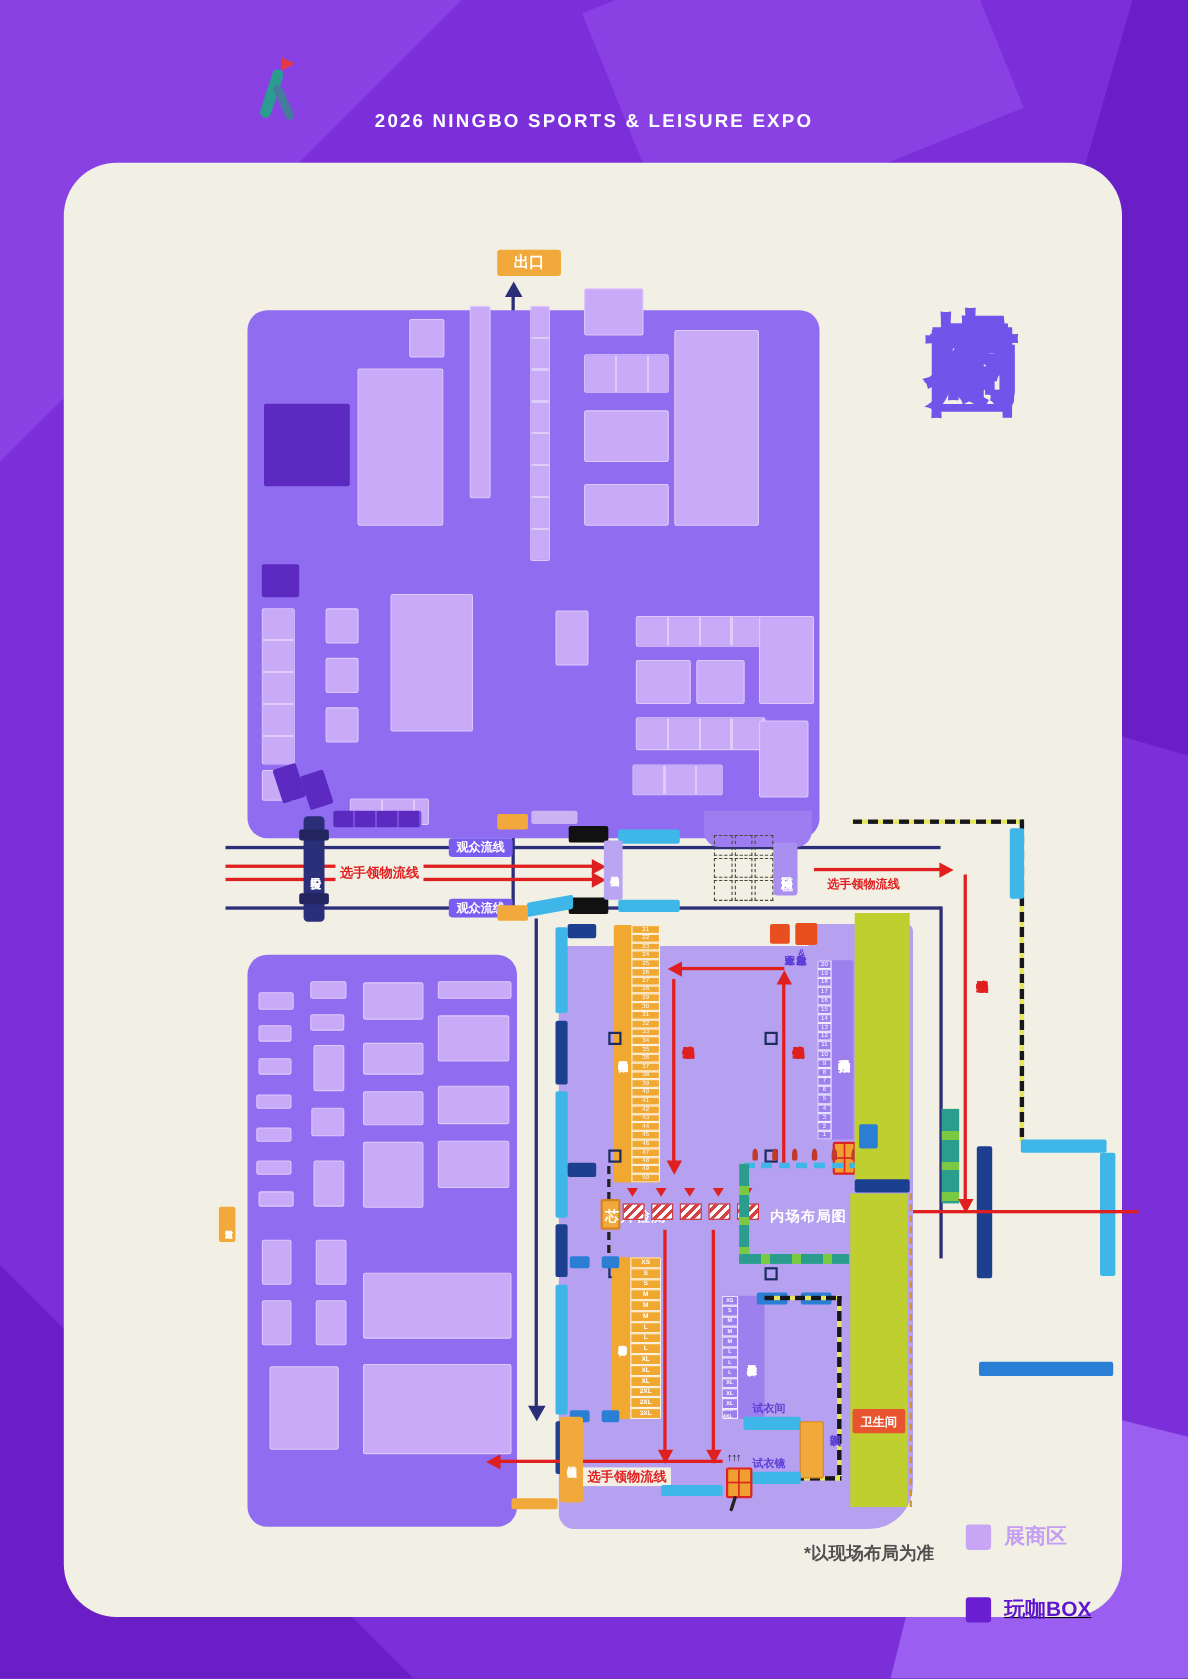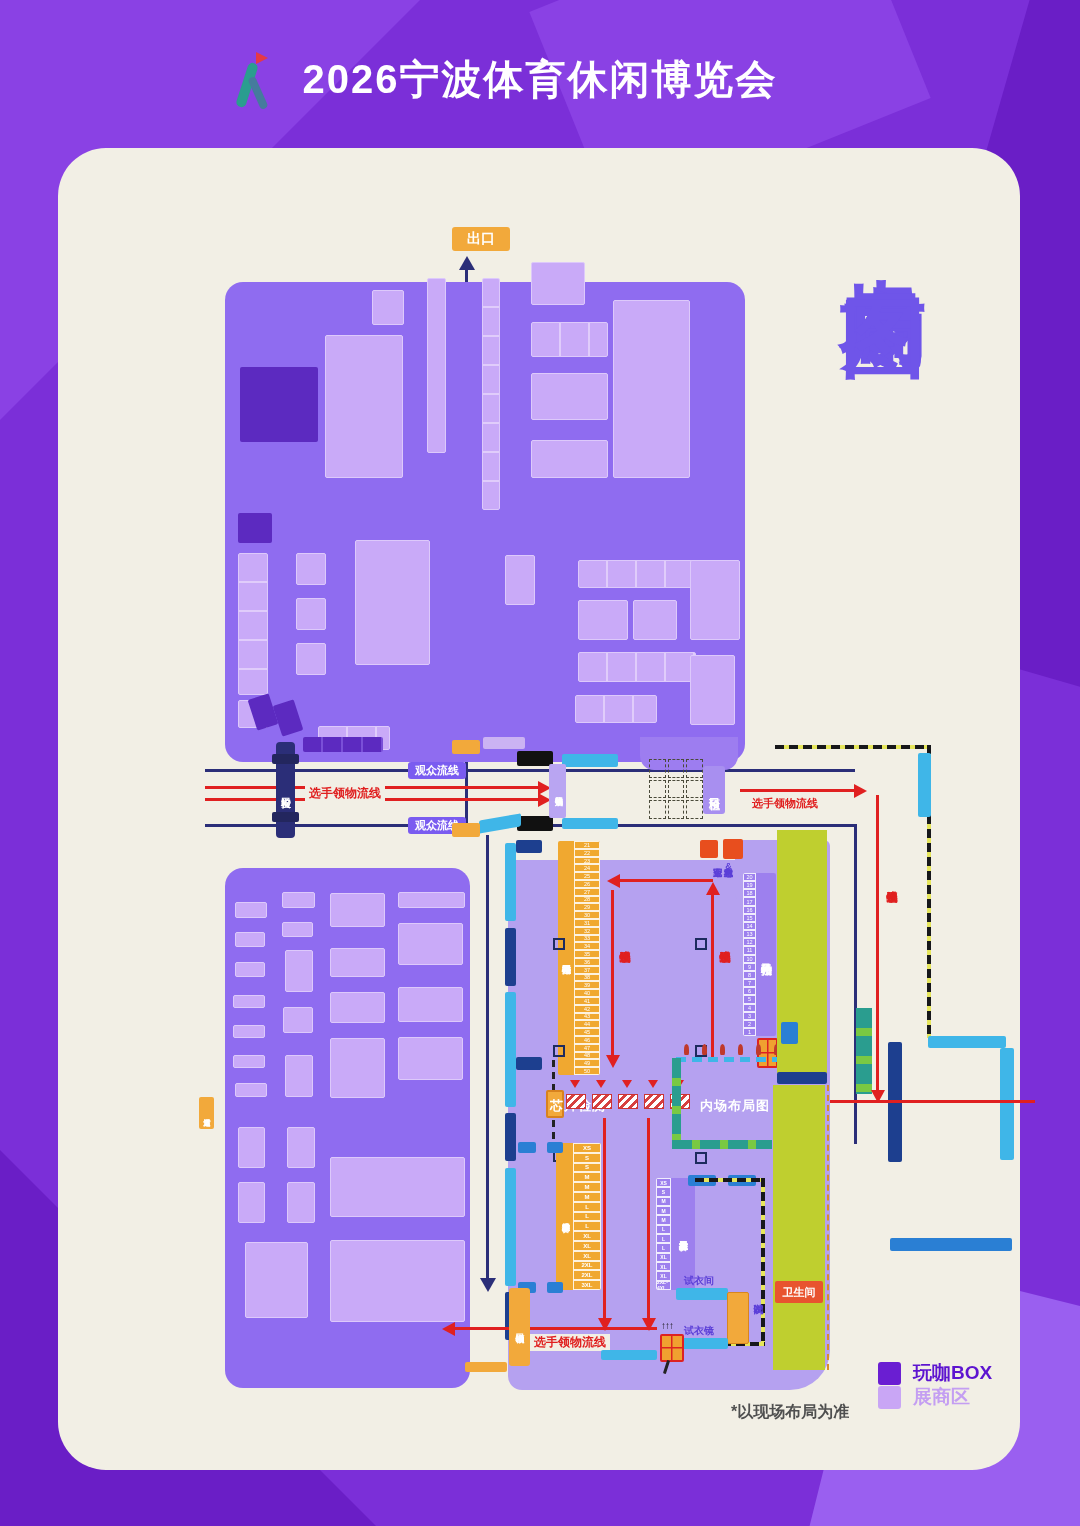--- a/index.html
+++ b/index.html
@@ -82,21 +82,21 @@
   <div class="shape" style="left:560px;top:-60px;width:340px;height:230px;background:#8a41e4;transform:rotate(-22deg);"></div>
   <div class="shape" style="left:950px;top:-80px;width:320px;height:760px;background:#6a1ec6;transform:rotate(16deg);border-radius:60px;"></div>
   <div class="shape" style="left:0;top:1150px;width:380px;height:380px;background:#6a1ec6;clip-path:polygon(0 100%,0 0,100% 100%);"></div>
   <div class="shape" style="left:820px;top:1300px;width:420px;height:420px;background:#9a5ff0;border-radius:80px;transform:rotate(14deg);"></div>
 
   <div class="abs" style="left:228px;top:52px;width:56px;height:80px;">
     <span class="abs" style="left:28px;top:0;width:0;height:0;border-left:12px solid #e63946;border-top:6px solid transparent;border-bottom:6px solid transparent;"></span>
     <span class="abs" style="left:14px;top:10px;width:10px;height:46px;background:#2a9d8f;border-radius:8px;transform:rotate(18deg);"></span>
     <span class="abs" style="left:26px;top:24px;width:8px;height:34px;background:#457b9d;border-radius:8px;transform:rotate(-24deg);"></span>
   </div>
-  <div class="main-title">2026宁波体育休闲博览会</div>
+  <div class="sub-title">2026 NINGBO SPORTS &amp; LEISURE EXPO</div>
 
   <div class="panel"></div>
 
   <div class="side-title">内场布局图</div>
 
   <div class="gate-o" style="left:452px;top:227px;width:58px;height:24px;font-size:14px;">
     <span>出口</span>
   </div>
   <div class="navy-v" style="left:465px;top:268px;height:558px;"></div>
   <div class="ah-up" style="left:459px;top:256px;"></div>
@@ -430,18 +430,18 @@
     <span>领物出口</span>
   </div>
   <div class="org" style="left:465px;top:1362px;width:42px;height:10px;"></div>
   <div class="cy" style="left:601px;top:1350px;width:56px;height:10px;"></div>
 
   <div class="note" style="left:731px;top:1402px;">*以现场布局为准</div>
   <div class="legend-row" style="left:878px;top:1384px;">
     <span class="legend-sw" style="background:#c9a6f5;"></span>
     <span style="color:#c49ef2;font-size:19px;font-weight:900;">展商区</span>
   </div>
-  <div class="legend-row" style="left:878px;top:1360px;">
+  <div class="legend-row" style="left:878px;top:1450px;text-decoration:underline;">
     <span class="legend-sw" style="background:#6a1ed2;"></span>
     <span style="color:#5d14d0;font-size:19px;font-weight:900;">玩咖BOX</span>
   </div>
 
 </div>
 
 </body></html>

